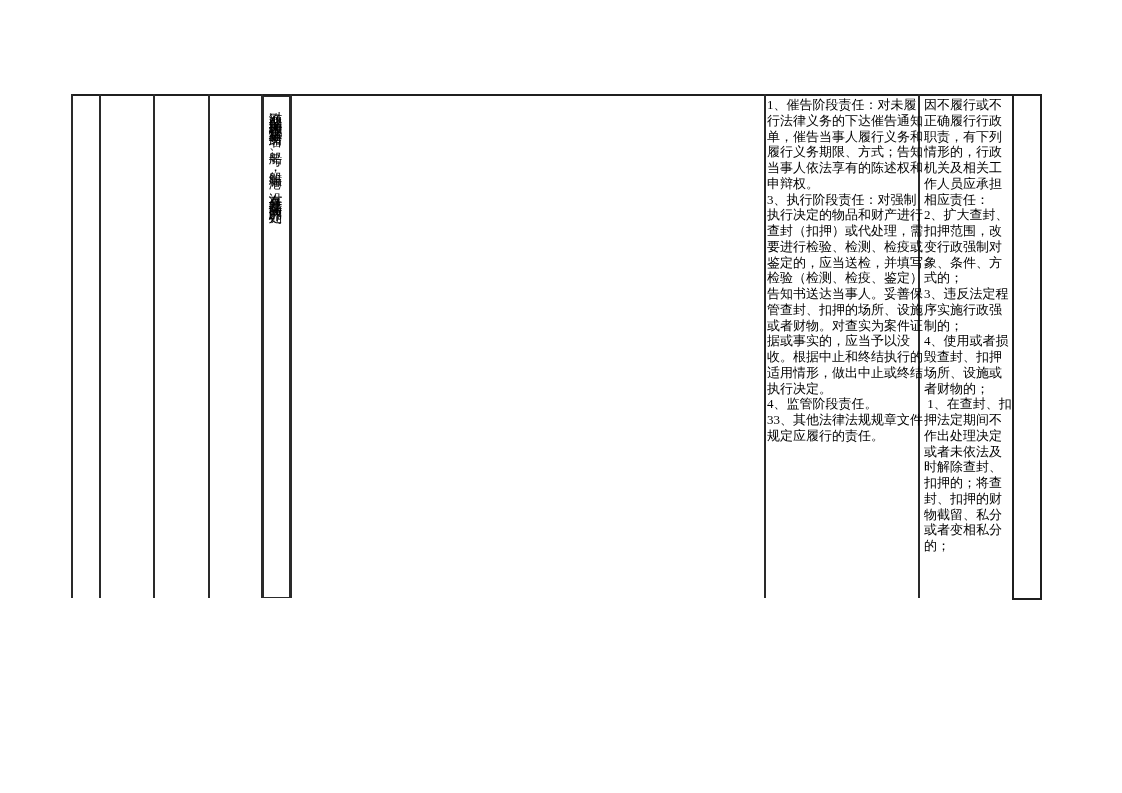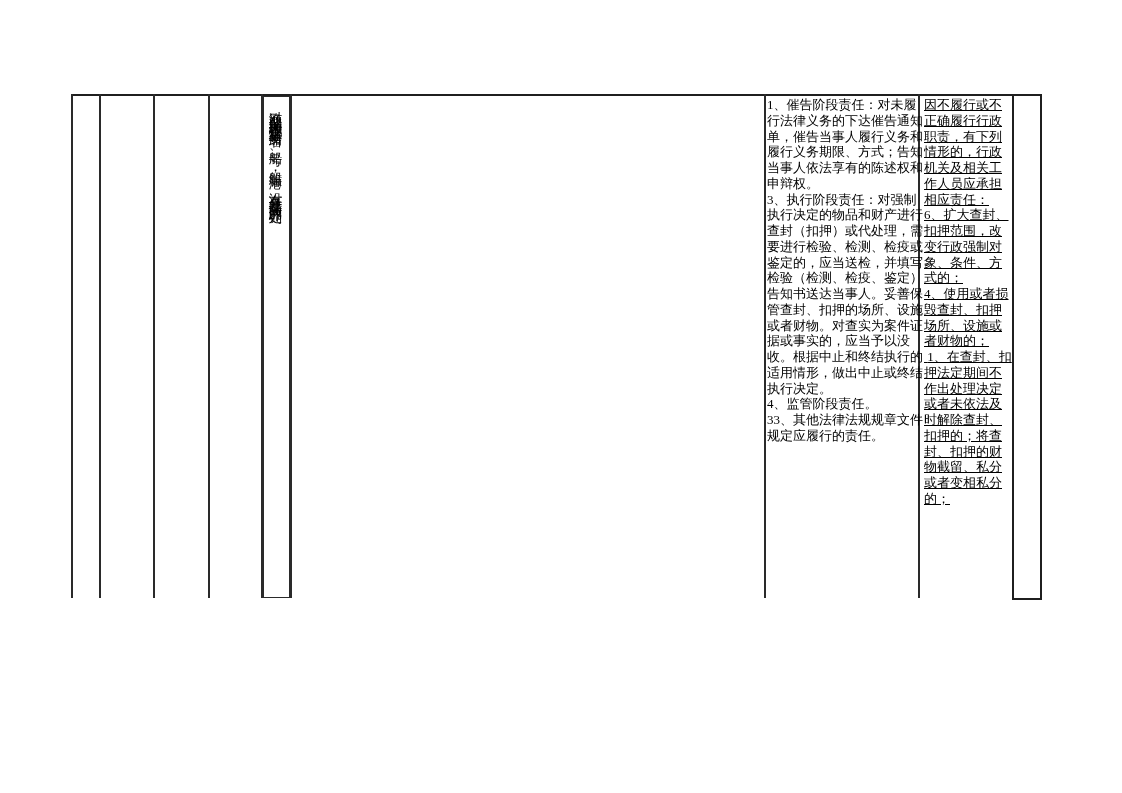--- a/index.html
+++ b/index.html
@@ -88,21 +88,22 @@
 
   <div class="vertical-cell-text" style="left:262px; top:100px; width:27px; height:492px;">对渔业船舶未按规定标写船名、船号、船籍港，没有悬挂船名牌的处罚</div>
 
   <div class="cell-text" style="left:767px; top:97px; width:158px; height:501px; overflow:hidden;">
     <p>1、催告阶段责任：对未履行法律义务的下达催告通知单，催告当事人履行义务和履行义务期限、方式；告知当事人依法享有的陈述权和申辩权。</p>
     <p>3、执行阶段责任：对强制执行决定的物品和财产进行查封（扣押）或代处理，需要进行检验、检测、检疫或鉴定的，应当送检，并填写检验（检测、检疫、鉴定）告知书送达当事人。妥善保管查封、扣押的场所、设施或者财物。对查实为案件证据或事实的，应当予以没收。根据中止和终结执行的适用情形，做出中止或终结执行决定。</p>
     <p>4、监管阶段责任。</p>
     <p>33、其他法律法规规章文件规定应履行的责任。</p>
   </div>
 
-  <div class="cell-text" style="left:924px; top:97px; width:90px; height:501px; overflow:hidden;text-decoration:underline;">
+  <div class="cell-text" style="left:924px; top:97px; width:90px; height:501px; overflow:hidden;">
     <p>因不履行或不正确履行行政职责，有下列情形的，行政机关及相关工作人员应承担相应责任：</p>
-    <p>6、扩大查封、扣押范围，改变行政强制对象、条件、方式的；</p>
+    <p>2、扩大查封、扣押范围，改变行政强制对象、条件、方式的；</p>
+    <p>3、违反法定程序实施行政强制的；</p>
     <p>4、使用或者损毁查封、扣押场所、设施或者财物的；</p>
     <p> 1、在查封、扣押法定期间不作出处理决定或者未依法及时解除查封、扣押的；将查封、扣押的财物截留、私分或者变相私分的；</p>
 
   </div>
 
 </div>
 
 </body></html>

